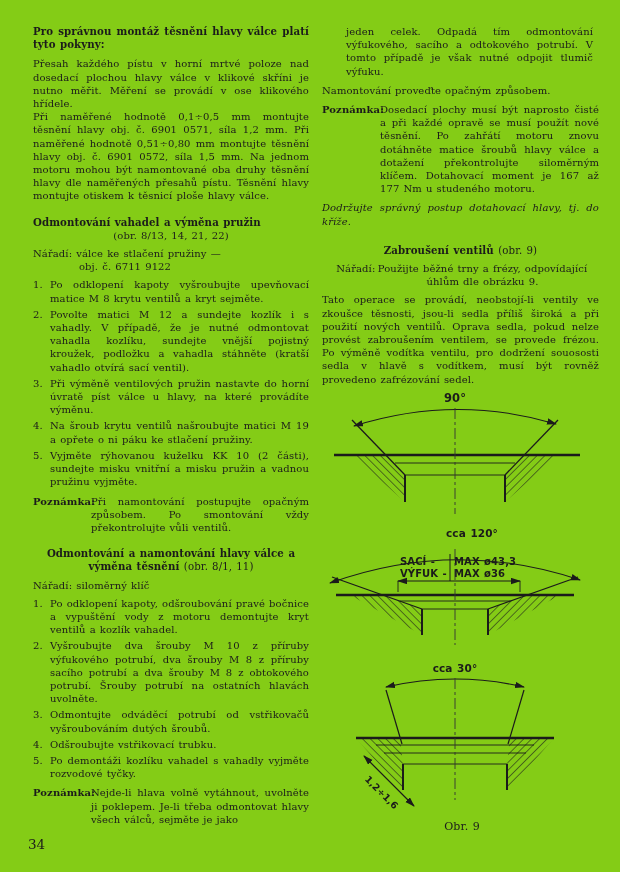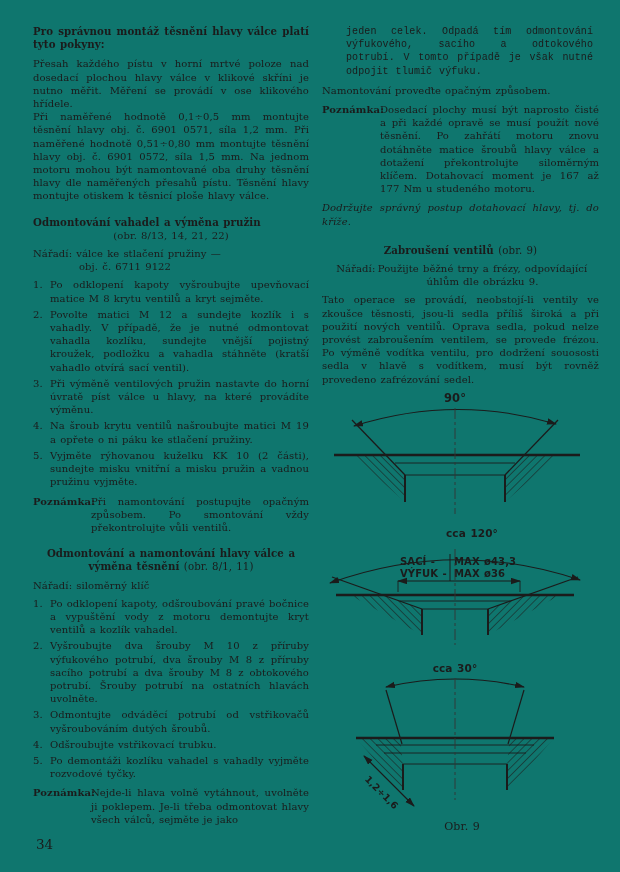--- a/index.html
+++ b/index.html
@@ -1,18 +1,18 @@
 <!DOCTYPE html>
 <html><head>
 <meta charset="utf-8">
 <style>
   html,body { margin:0; padding:0; background:#777; }
   .page {
     position:relative; width:620px; height:872px; margin:0 auto;
-    background:#0f766e; color:#1b1b1b;
+    background:#84cc16; color:#1b1b1b;
     font-family:"DejaVu Serif","Liberation Serif",serif;
     overflow:hidden;
   }
   .col { position:absolute; top:25px; font-size:10px; line-height:13.2px;
          letter-spacing:0.1px; word-spacing:0.8px; }
   .left-col  { left:33px;  width:276px; }
   .right-col { left:322px; width:277px; }
   p { margin:0; }
   .just { text-align:justify; }
   .b { font-weight:bold; }
@@ -23,22 +23,22 @@
   .mb13 { margin-bottom:13px; }
   .mb16 { margin-bottom:16px;font-style:italic; }
   .step { padding-left:17px; text-indent:-17px; text-align:justify; margin-top:3px; }
   .num  { display:inline-block; width:17px; text-indent:0; }
   .note { padding-left:58px; text-indent:-58px; text-align:justify; margin-top:6px; }
   .nlabel { display:inline-block; width:58px; text-indent:0; font-weight:bold; }
   .tools  { text-align:left; }
   .tools-cont { margin-left:46px; }
   .tools-hang { padding-left:44px; text-indent:-44px; }
   .tlabel { display:inline-block; width:44px; text-indent:0; }
-  .cont-block { padding-left:24px; padding-right:6px; text-align:justify;font-family:Liberation Mono, monospace; }
-  .page-number { position:absolute; left:36px; top:836px; font-size:13.5px;
+  .cont-block { padding-left:24px; padding-right:6px; text-align:justify; }
+  .page-number { position:absolute; left:28px; top:836px; font-size:13.5px;
                  font-family:"DejaVu Serif","Liberation Serif",serif; }
   .diagram { display:block; }
   svg text { font-family:"DejaVu Sans","Liberation Sans",sans-serif; fill:#1b1b1b; }
   svg .caption-text { font-family:"DejaVu Serif","Liberation Serif",serif; font-weight:normal; }
 </style>
 </head>
 <body>
 
 <div class="page">
 

